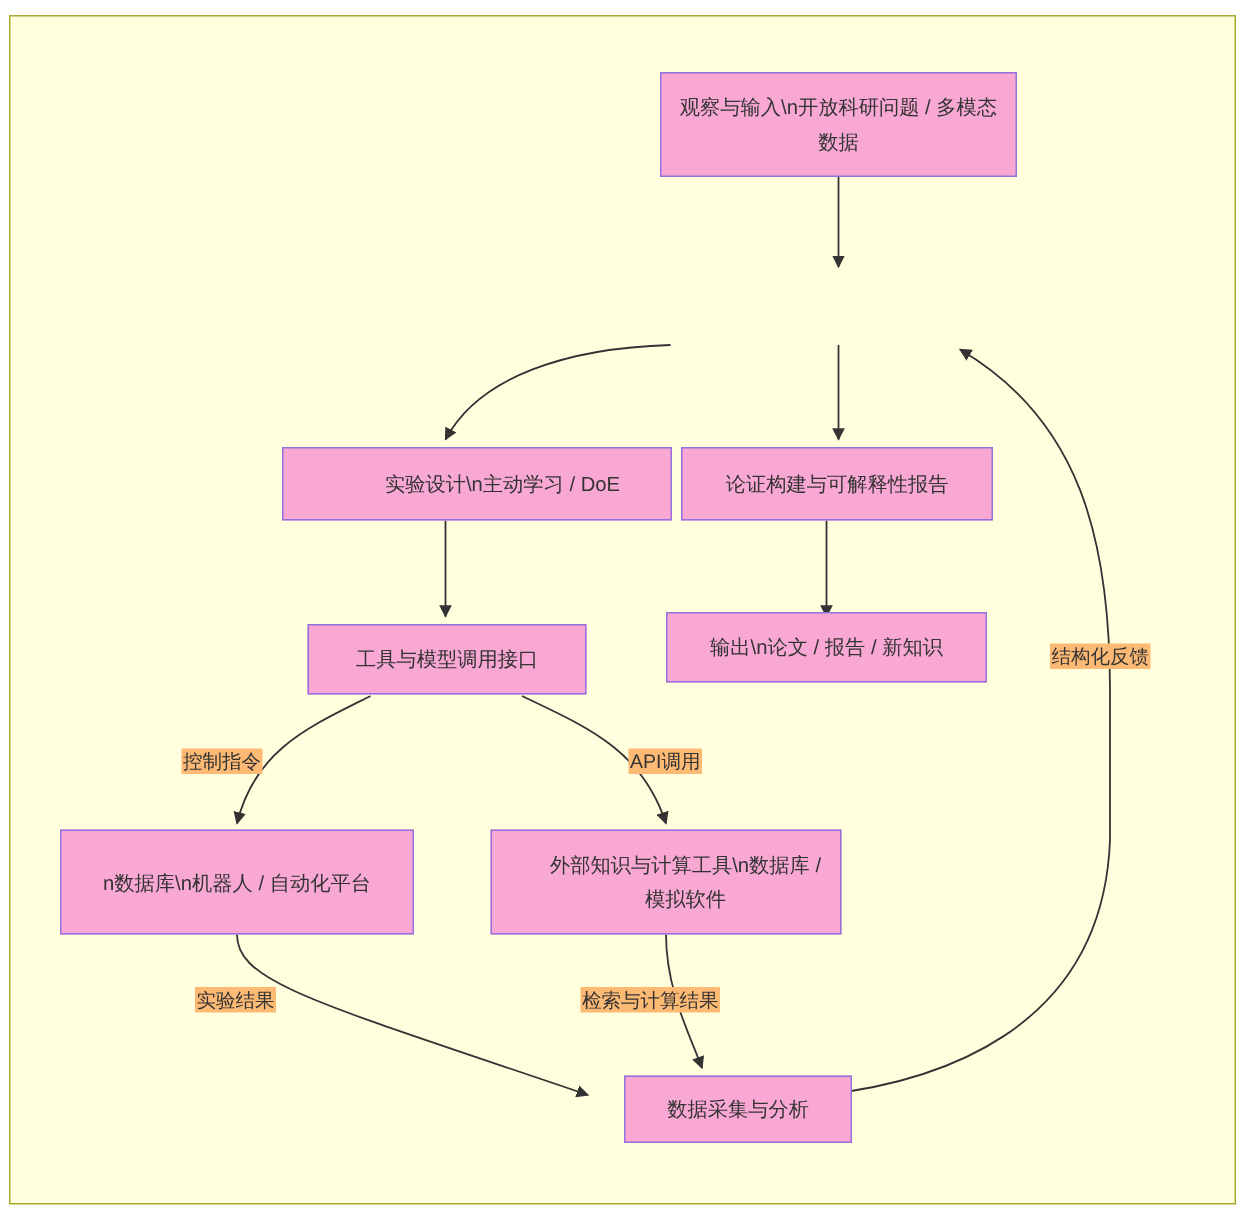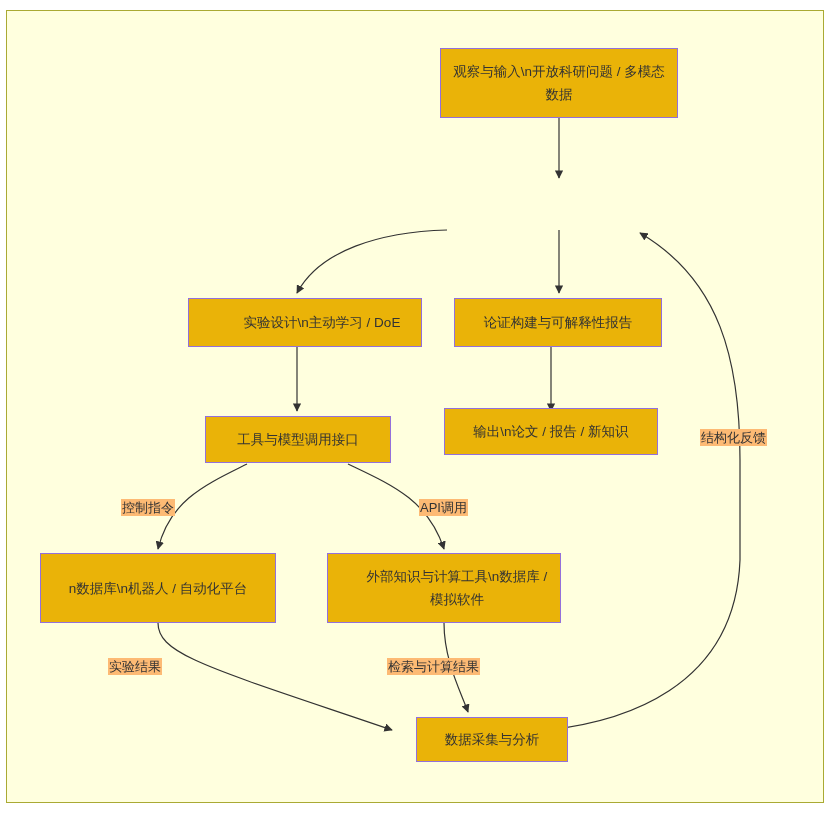--- a/index.html
+++ b/index.html
@@ -18,21 +18,21 @@
     position:absolute;left:317px;top:8px;width:200px;
     text-align:center;font-size:13.5px;color:#333333;line-height:22px;
     white-space:pre-line;
   }
   svg.edges{
     position:absolute;left:0;top:0;width:834px;height:813px;
     pointer-events:none;
   }
   .node{
     position:absolute;box-sizing:border-box;
-    background:#eab308;border:1px solid #9370db;
+    background:#f9a8d4;border:1px solid #9370db;
     display:flex;align-items:center;justify-content:center;
     text-align:center;color:#333333;font-size:13.5px;line-height:23px;
     padding:4px 10px;
   }
   .node span{display:block;}
   .edge-label{
     position:absolute;background:#fdba74;color:#333333;
     font-size:13px;line-height:17px;padding:0 1px;white-space:nowrap;
   }
 </style>
@@ -70,21 +70,21 @@
     <path d="M 444 623 C 444 660 460 690 468 712" fill="none" stroke="#333333" stroke-width="1.2" marker-end="url(#arrow)"></path>
 
     <path d="M 548 730 C 620 722 735 690 740 560 L 740 460 C 740 360 720 280 640 233" fill="none" stroke="#333333" stroke-width="1.2" marker-end="url(#arrow)"></path>
   </svg>
 
   <div class="node" style="left:440px;top:48px;width:238px;height:70px;">
     <span>观察与输入\n开放科研问题 / 多模态数据</span>
   </div>
 
 
-  <div class="node" style="left:188px;top:298px;width:234px;height:49px;padding-left:44px;">
+  <div class="node" style="left:188px;top:298px;width:260px;height:49px;padding-left:44px;">
     <span>实验设计\n主动学习 / DoE</span>
   </div>
 
   <div class="node" style="left:454px;top:298px;width:208px;height:49px;">
     <span>论证构建与可解释性报告</span>
   </div>
 
   <div class="node" style="left:205px;top:416px;width:186px;height:47px;">
     <span>工具与模型调用接口</span>
   </div>
@@ -102,19 +102,19 @@
   </div>
 
   <div class="node" style="left:396px;top:717px;width:152px;height:45px;margin-left:20px;">
     <span>数据采集与分析</span>
   </div>
 
   <div class="edge-label" style="left:121px;top:499px;">控制指令</div>
 
   <div class="edge-label" style="left:419px;top:499px;">API调用</div>
 
-  <div class="edge-label" style="left:108px;top:658px;">实验结果</div>
+  <div class="edge-label" style="left:130px;top:658px;">实验结果</div>
 
   <div class="edge-label" style="left:387px;top:658px;">检索与计算结果</div>
 
   <div class="edge-label" style="left:700px;top:429px;">结构化反馈</div>
 
 </div>
 
 </body></html>

